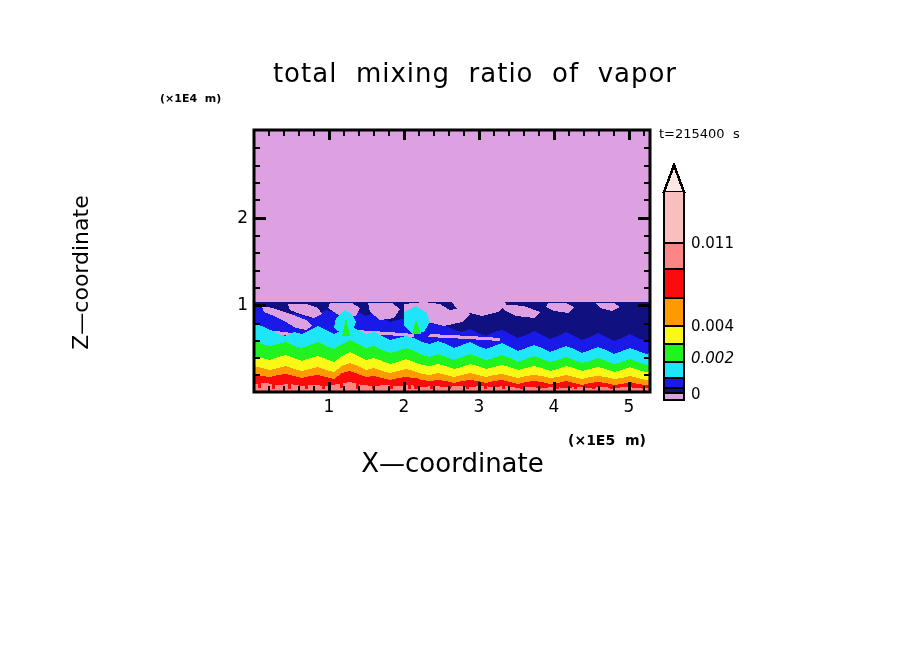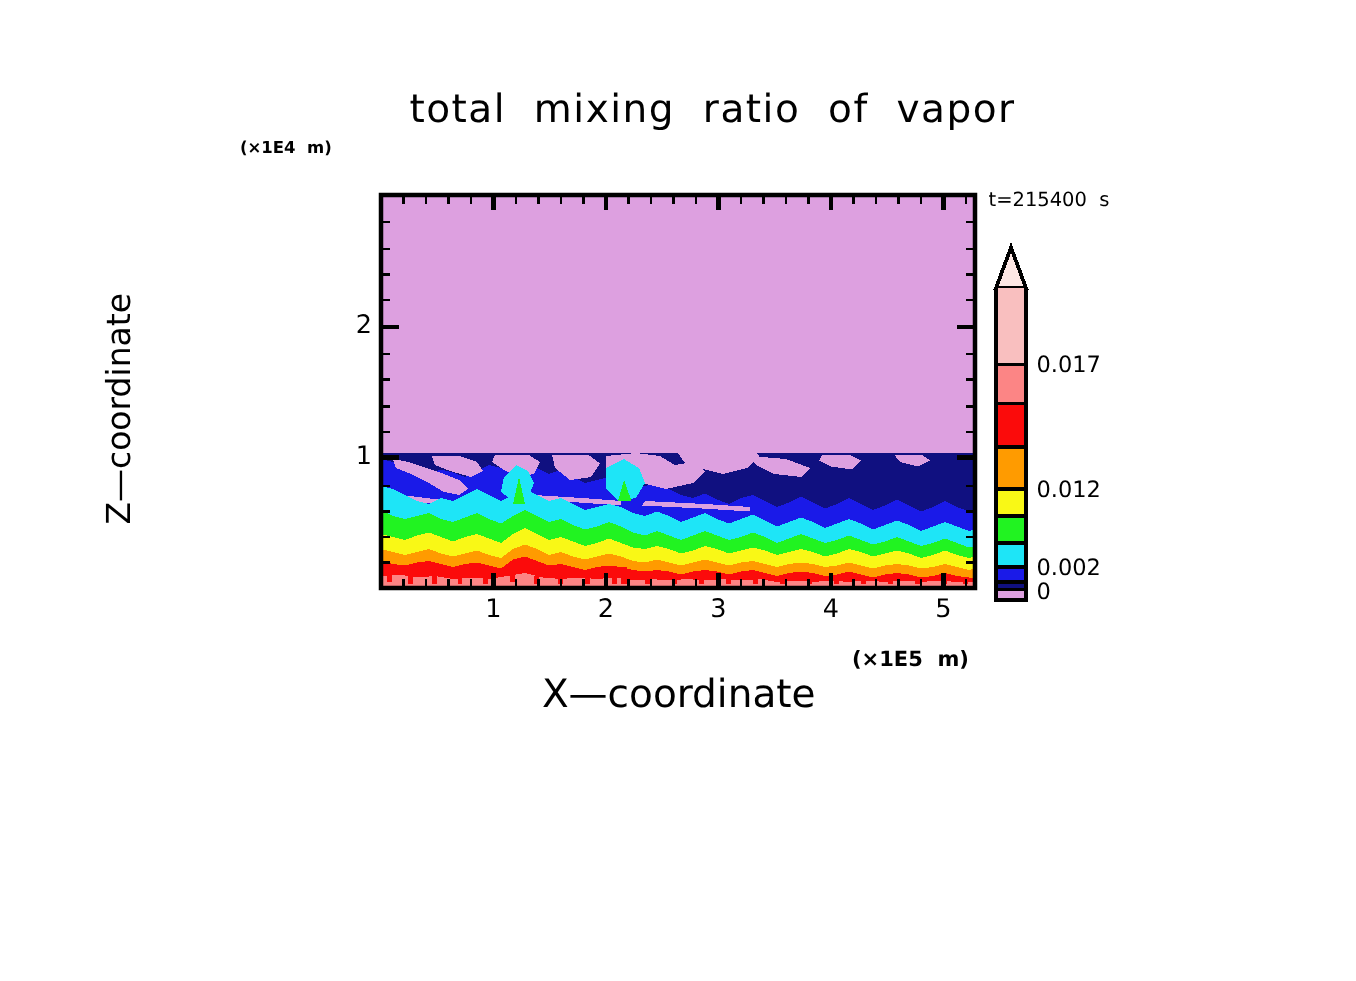--- a/index.html
+++ b/index.html
@@ -259,22 +259,22 @@
 
   <div class="xtick-label" style="left:314px;">1</div>
   <div class="xtick-label" style="left:389px;">2</div>
   <div class="xtick-label" style="left:464px;">3</div>
   <div class="xtick-label" style="left:539px;">4</div>
   <div class="xtick-label" style="left:614px;">5</div>
 
   <div class="ytick-label" style="top:294px;">1</div>
   <div class="ytick-label" style="top:207px;">2</div>
 
-  <div class="cb-label" style="top:234px;">0.017</div>
-  <div class="cb-label" style="top:317px;">0.012</div>
-  <div class="cb-label" style="top:369px;">0.002</div>
+  <div class="cb-label" style="top:234px;">0.011</div>
+  <div class="cb-label" style="top:317px;">0.004</div>
+  <div class="cb-label" style="top:349px;font-style:italic;">0.002</div>
   <div class="cb-label" style="top:385px;">0</div>
 
   <div class="xunit">(×1E5  m)</div>
   <div class="xaxis-title">X—coordinate</div>
   <div class="yaxis-title">Z—coordinate</div>
 
 </div>
 
 </body></html>

